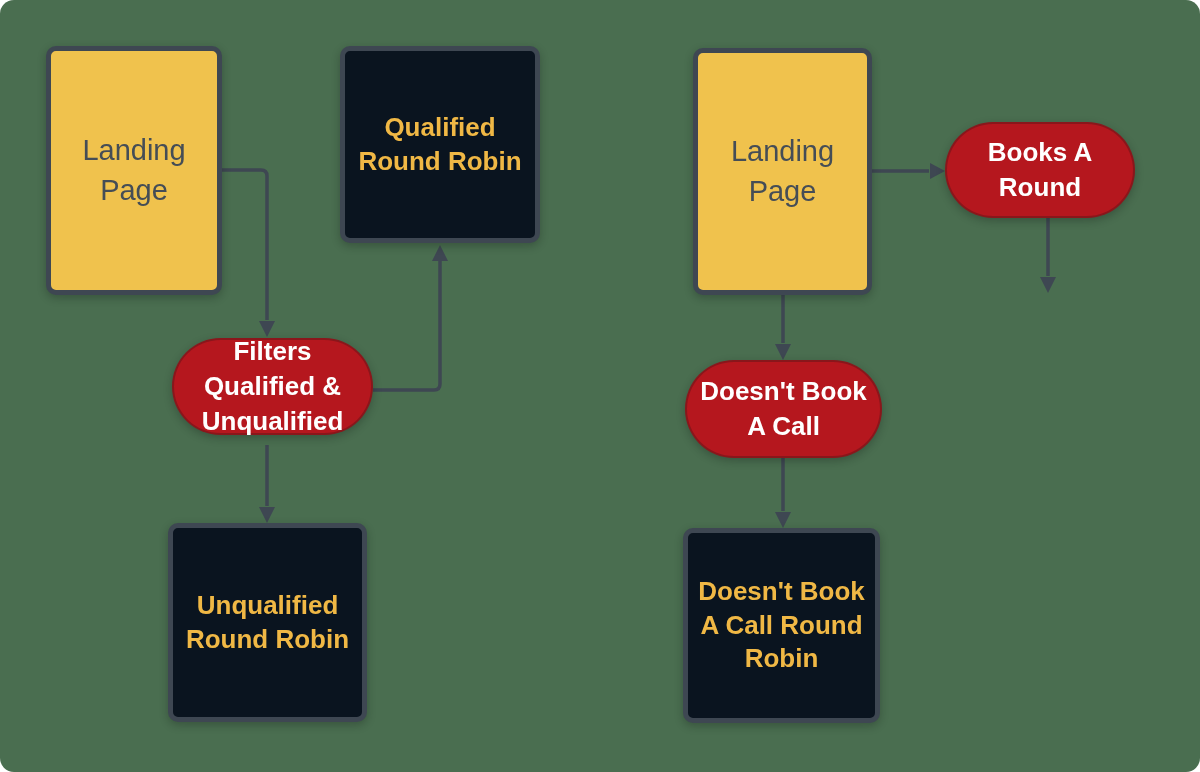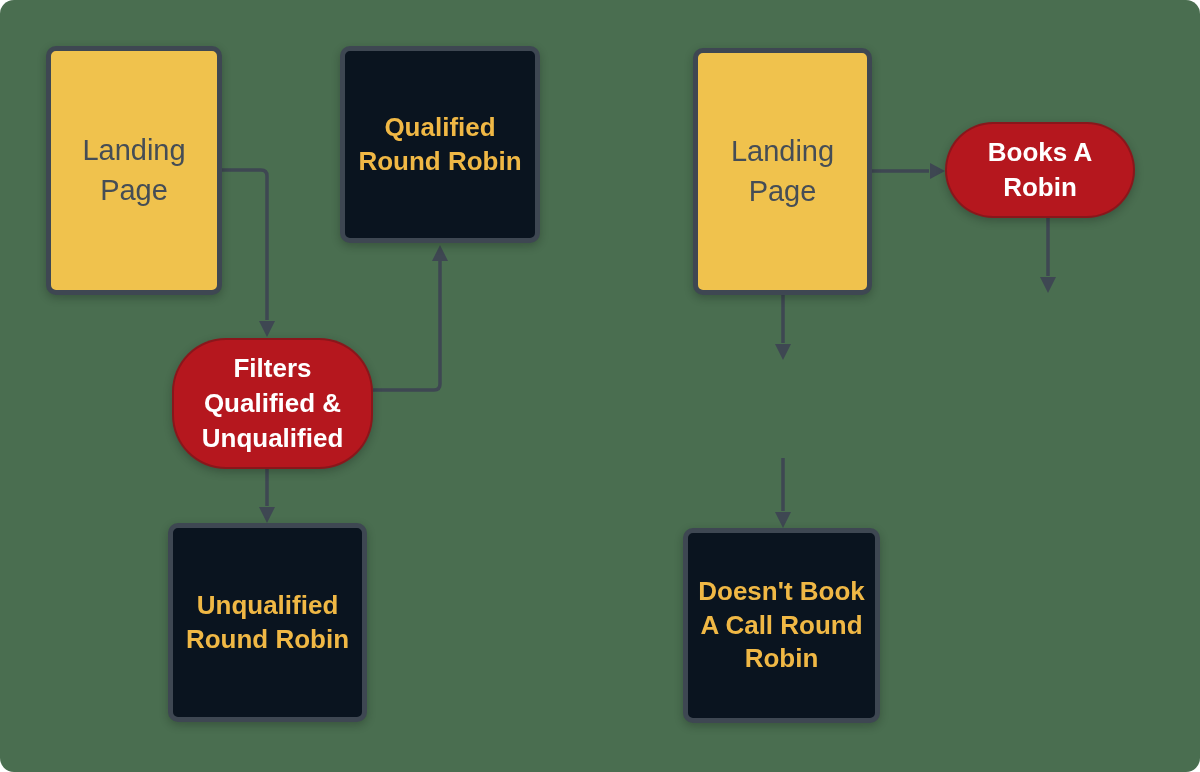--- a/index.html
+++ b/index.html
@@ -65,21 +65,21 @@
     color: var(--decision-text, #FFFFFF);
     font-size: 26px;
     font-weight: 700;
     line-height: 1.35;
     padding: 0 10px;
     box-shadow: 0 3px 8px rgba(15, 28, 20, 0.30);
   }
   
   .pos-l-landing      { left: 46px;  top: 46px;  width: 176px; height: 249px; }
   .pos-l-qualified    { left: 340px; top: 46px;  width: 200px; height: 197px; }
-  .pos-l-filter       { left: 172px; top: 338px; width: 201px; height: 131px; }
+  .pos-l-filter       { left: 172px; top: 338px; width: 201px; height: 97px; }
   .pos-l-unqualified  { left: 168px; top: 523px; width: 199px; height: 199px; }
   
   .pos-r-landing      { left: 693px; top: 48px;  width: 179px; height: 247px; }
   .pos-r-books        { left: 945px; top: 122px; width: 190px; height: 96px;  }
   .pos-r-books-rr     { left: 952px; top: 293px; width: 198px; height: 194px; }
   .pos-r-nobook       { left: 685px; top: 360px; width: 197px; height: 98px;  }
   .pos-r-nobook-rr    { left: 683px; top: 528px; width: 197px; height: 195px; }
 
   .edge-line {
     fill: none;
@@ -148,22 +148,25 @@
 
   <div class="node terminal pos-l-unqualified">
     <span class="label">Unqualified Round Robin</span>
   </div>
 
   <div class="node page pos-r-landing">
     <span class="label">Landing Page</span>
   </div>
 
   <div class="node decision pos-r-books">
-    <span class="label">Books A Robin</span>
+    <span class="label">Books A Round</span>
   </div>
 
 
+  <div class="node decision pos-r-nobook">
+    <span class="label">Doesn't Book A Call</span>
+  </div>
 
   <div class="node terminal pos-r-nobook-rr">
     <span class="label">Doesn't Book A Call Round Robin</span>
   </div>
 
 </div>
 
 </body></html>

